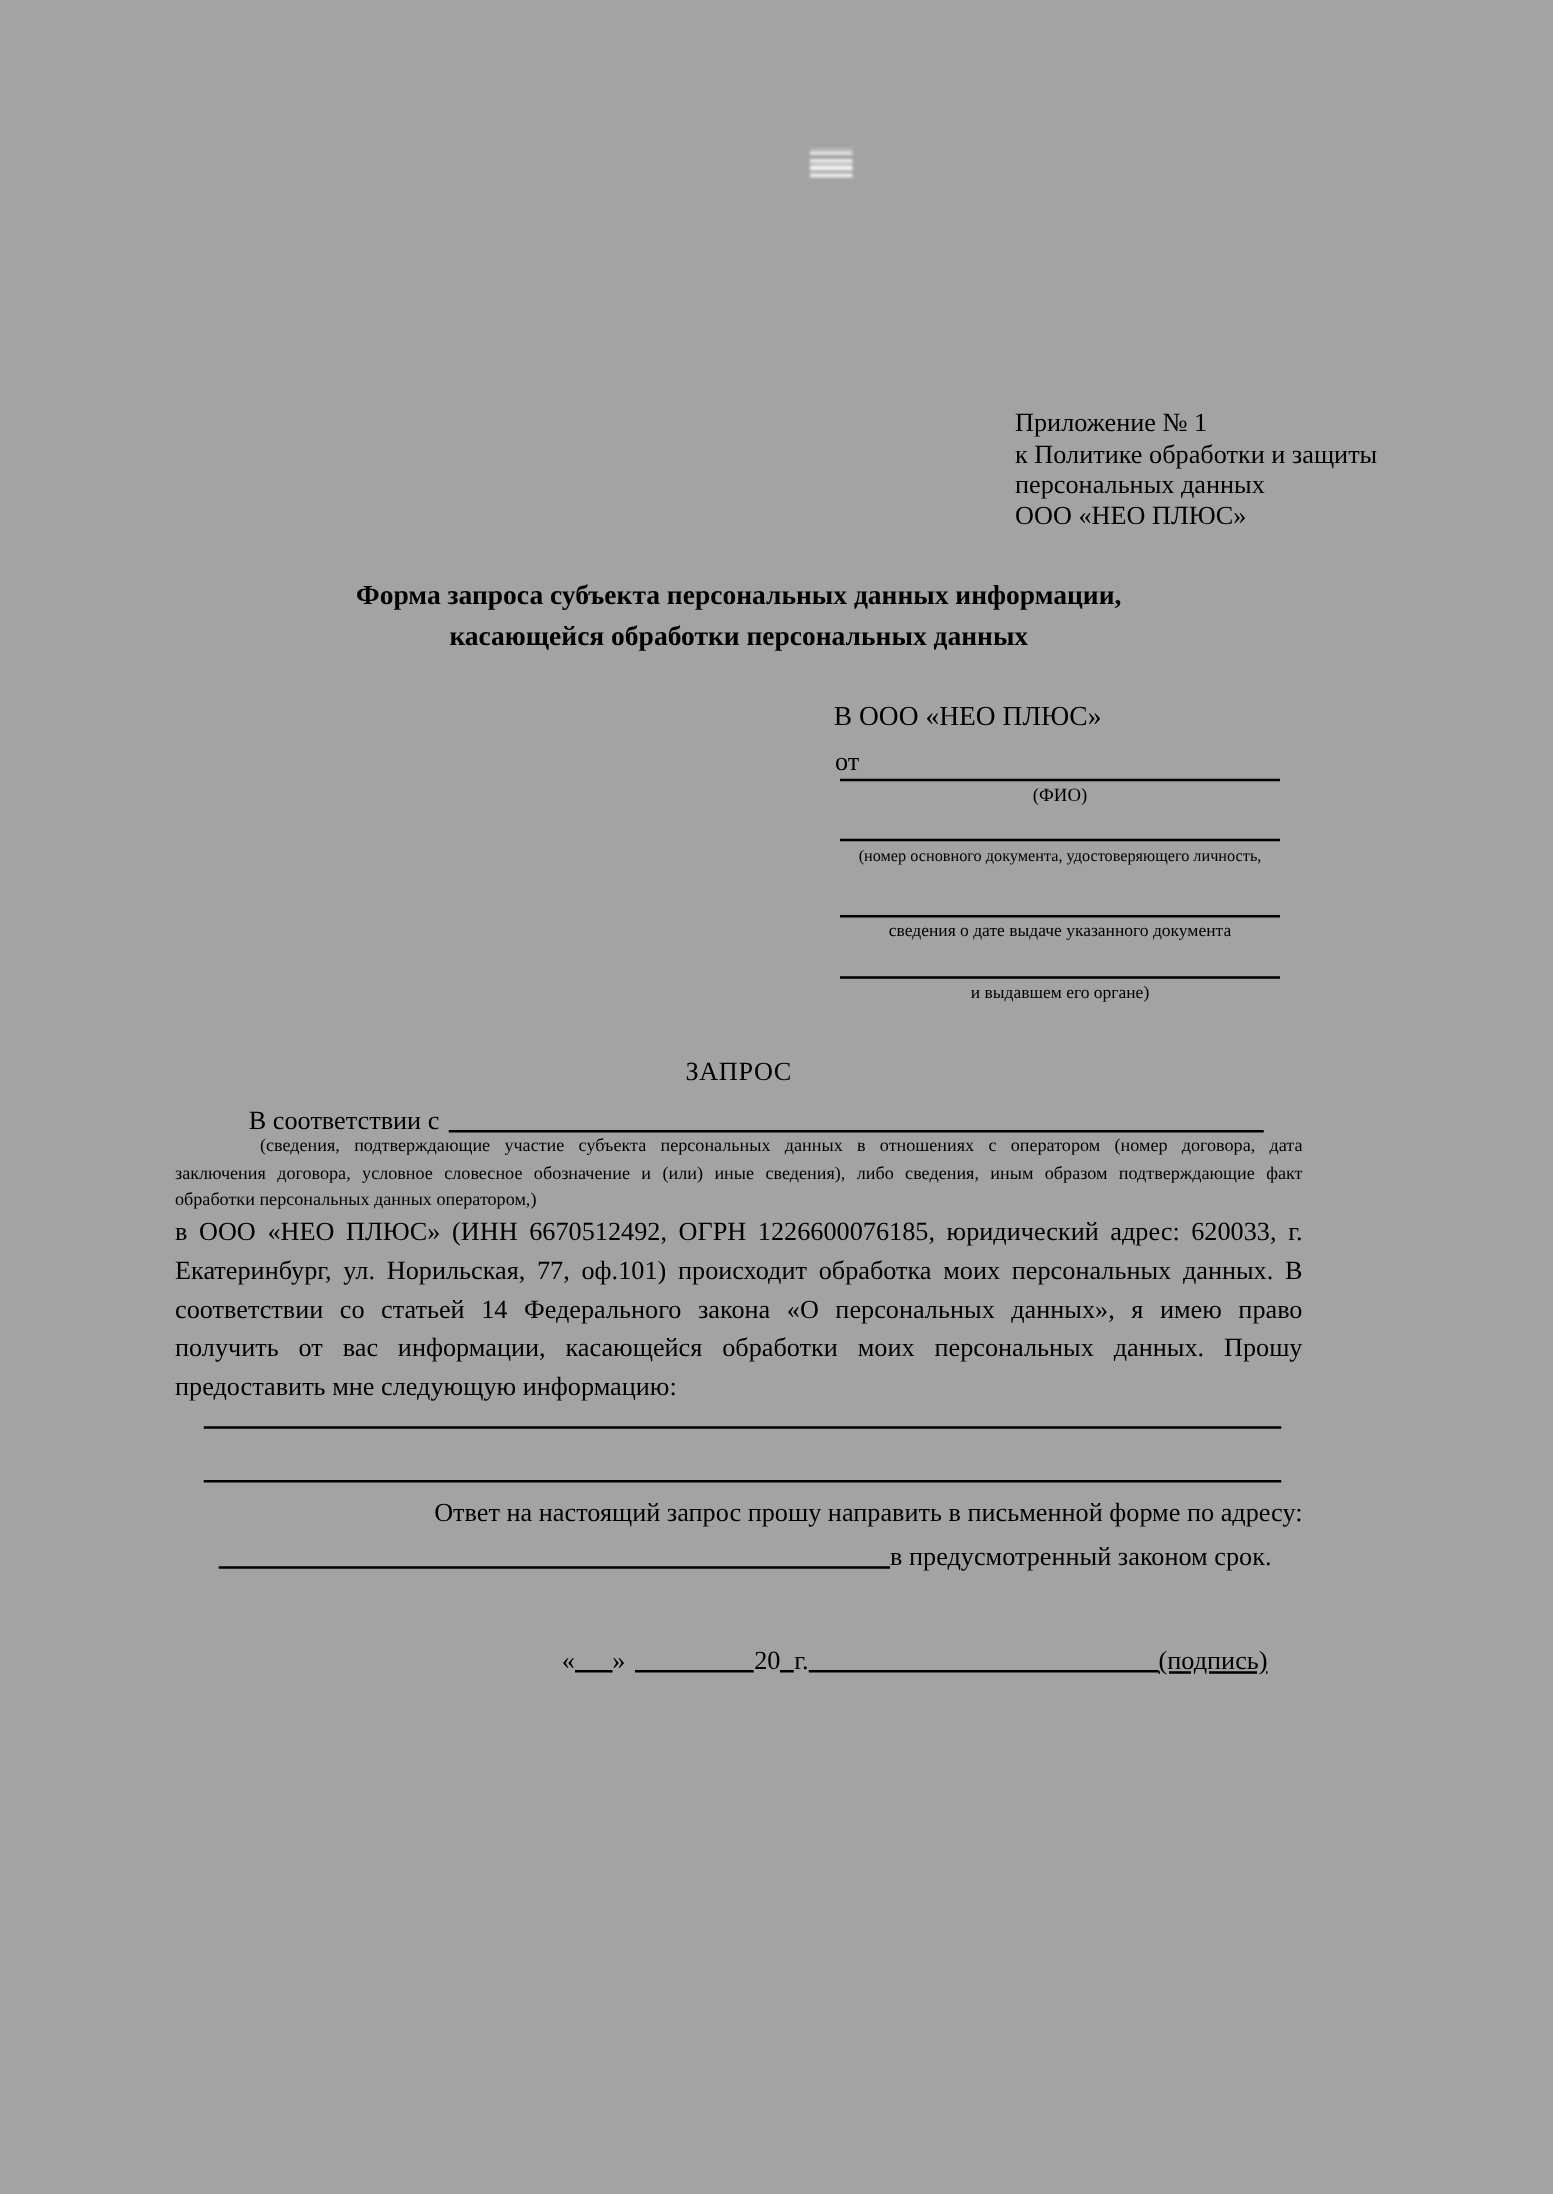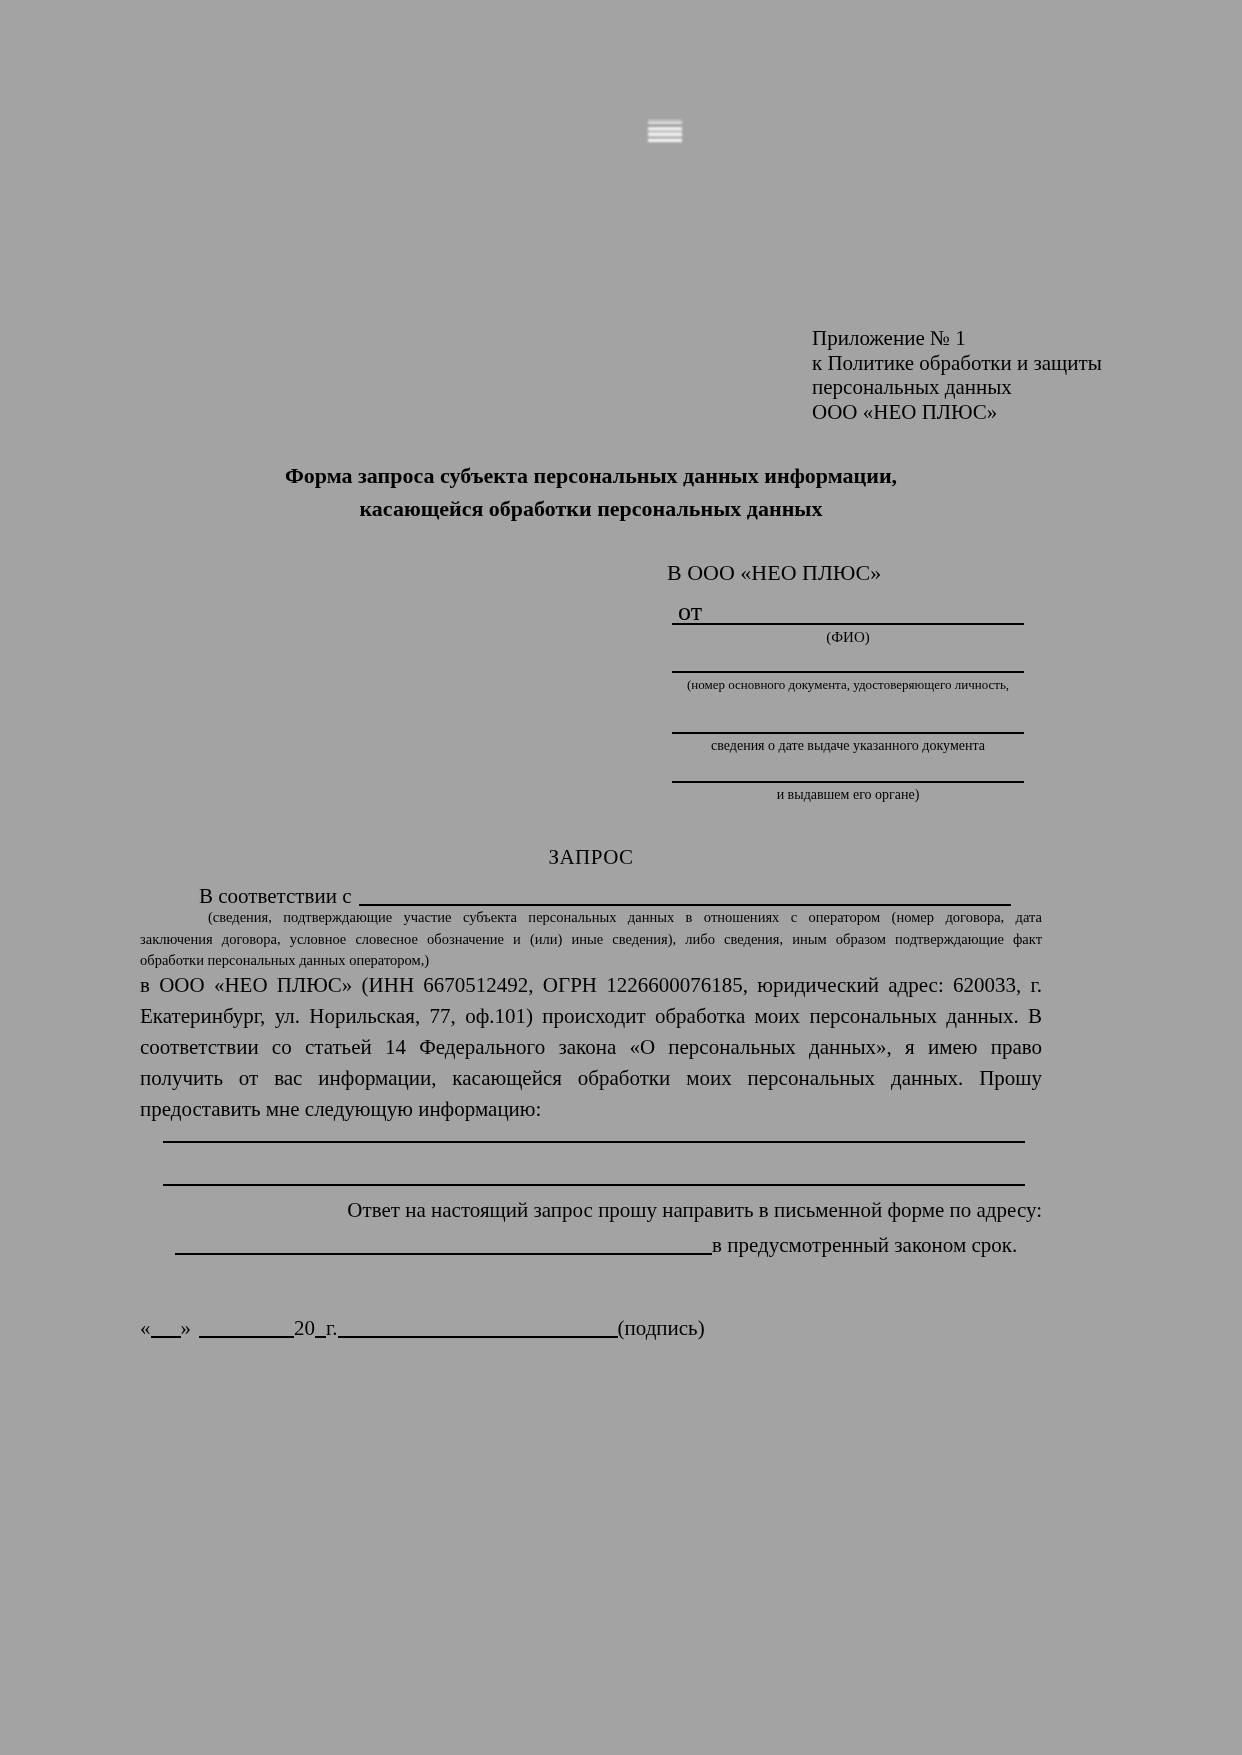--- a/index.html
+++ b/index.html
@@ -25,21 +25,21 @@
 
   #appendix { left: 812px; top: 326px; font-size: 21px; line-height: 24.6px; }
 
   #title {
     left: 140px; top: 450px; width: 902px;
     text-align: center; font-weight: bold;
     font-size: 22px; line-height: 32.5px; margin-top: 10px;
   }
 
   #recipient-to   { left: 667px; top: 560px; font-size: 22px; }
-  #recipient-from { left: 668px; top: 597px; font-size: 26px; margin-left: 10px; }
+  #recipient-from { left: 668px; top: 597px; font-size: 21px; }
 
   .field-line {
     left: 672px; width: 352px; height: 0;
     border-bottom: 2px solid #000;
   }
   #fl1 { top: 623px; } #fl2 { top: 671px; } #fl3 { top: 732px; } #fl4 { top: 781px; }
 
   .field-caption {
     left: 672px; width: 352px;
     display: flex; justify-content: center;
@@ -80,29 +80,29 @@
 
   #address { left: 140px; top: 1233px; width: 902px; font-size: 21px; display: flex; }
   #address .addr-line {
     width: 537px; margin-left: 35px; align-self: flex-end;
     border-bottom: 2px solid #000; margin-bottom: 3px; height: 0;
   }
   #address .addr-suffix { white-space: nowrap; }
 
   #bottom-row {
     left: 140px; top: 1316px; width: 902px; font-size: 21px;
-    display: flex; justify-content: flex-start; align-items: baseline;
+    display: flex; justify-content: flex-end; align-items: baseline;
   }
   .u {
     display: inline-block; height: 2px;
     border-bottom: 2px solid #000; vertical-align: -3px;
   }
   .w30 { width: 30px; } .w95 { width: 95px; } .w11 { width: 11px; } .w280 { width: 280px; }
   .sp8 { display: inline-block; width: 8px; }
-  #sign-part { margin-right: 28px; }
+  #sign-part { margin-right: 28px; text-decoration: underline; }
 </style>
 </head>
 <body>
 
 <div class="page">
 
   <div id="logo" class="abs"></div>
 
   <div id="appendix" class="abs">
     <div>Приложение № 1</div>

